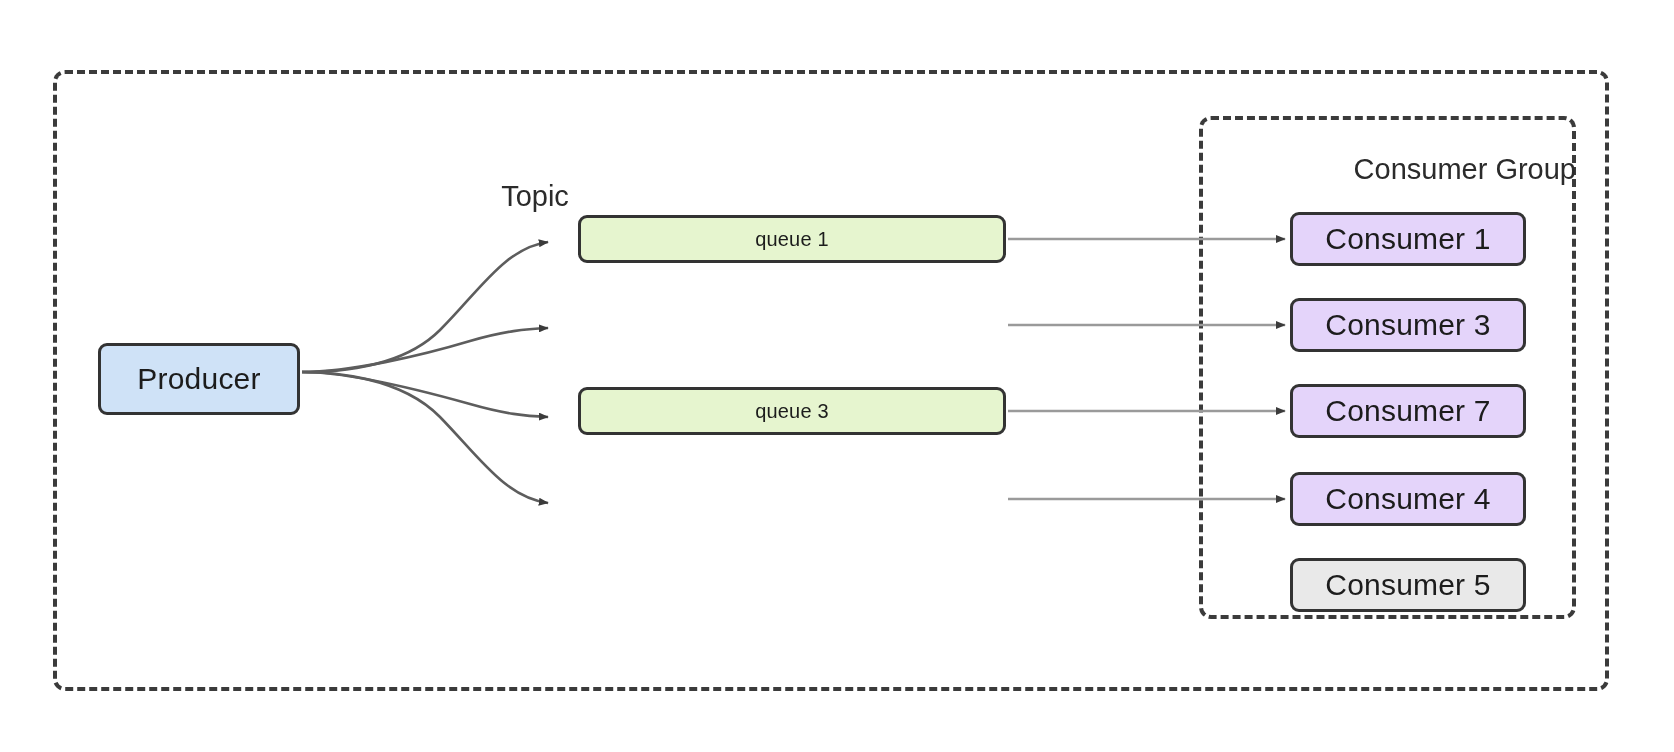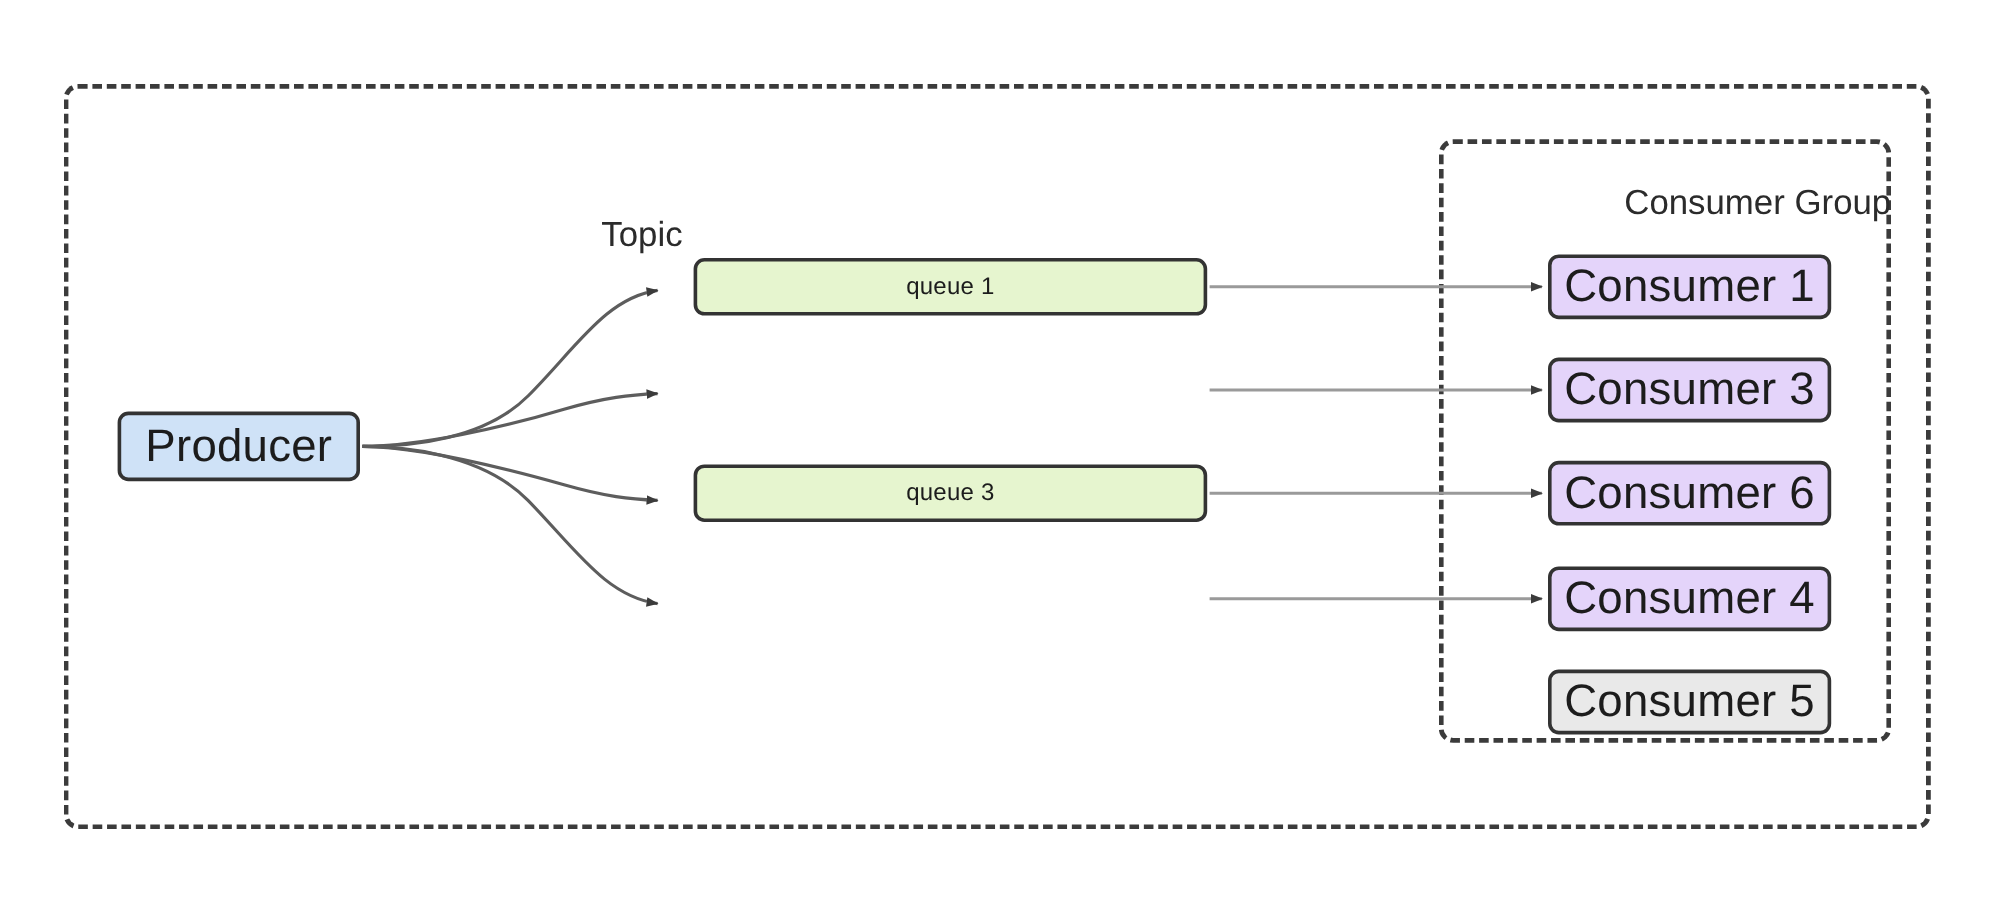--- a/index.html
+++ b/index.html
@@ -48,30 +48,30 @@
   }
   .node {
     position: absolute;
     box-sizing: border-box;
     border: 3px solid #333333;
     border-radius: 9px;
     display: flex;
     align-items: center;
     justify-content: center;
     color: #1c1c1c;
-    font-size: 38px;
+    font-size: 30px;
     letter-spacing: 0.2px;
     white-space: nowrap;
     line-height: 1;
   }
   .node-producer {
     left: 98px;
     top: 343px;
     width: 202px;
-    height: 58px;
+    height: 72px;
     background: #cfe2f7;
   }
   .node-queue {
     left: 578px;
     width: 428px;
     height: 48px;
     background: #e6f5cf;
     font-size: 20px;
   }
   .node-consumer {
@@ -137,17 +137,17 @@
   <div class="group-label label-topic">Topic</div>
   <div class="group-label label-consumer-group">Consumer Group</div>
 
   <div class="node node-producer">Producer</div>
 
   <div class="node node-queue" style="top:215px">queue 1</div>
   <div class="node node-queue" style="top:387px">queue 3</div>
 
   <div class="node node-consumer" style="top:212px">Consumer 1</div>
   <div class="node node-consumer" style="top:298px">Consumer 3</div>
-  <div class="node node-consumer" style="top:384px">Consumer 6</div>
+  <div class="node node-consumer" style="top:384px">Consumer 7</div>
   <div class="node node-consumer" style="top:472px">Consumer 4</div>
   <div class="node node-consumer idle" style="top:558px">Consumer 5</div>
 
 </div>
 
 </body></html>

